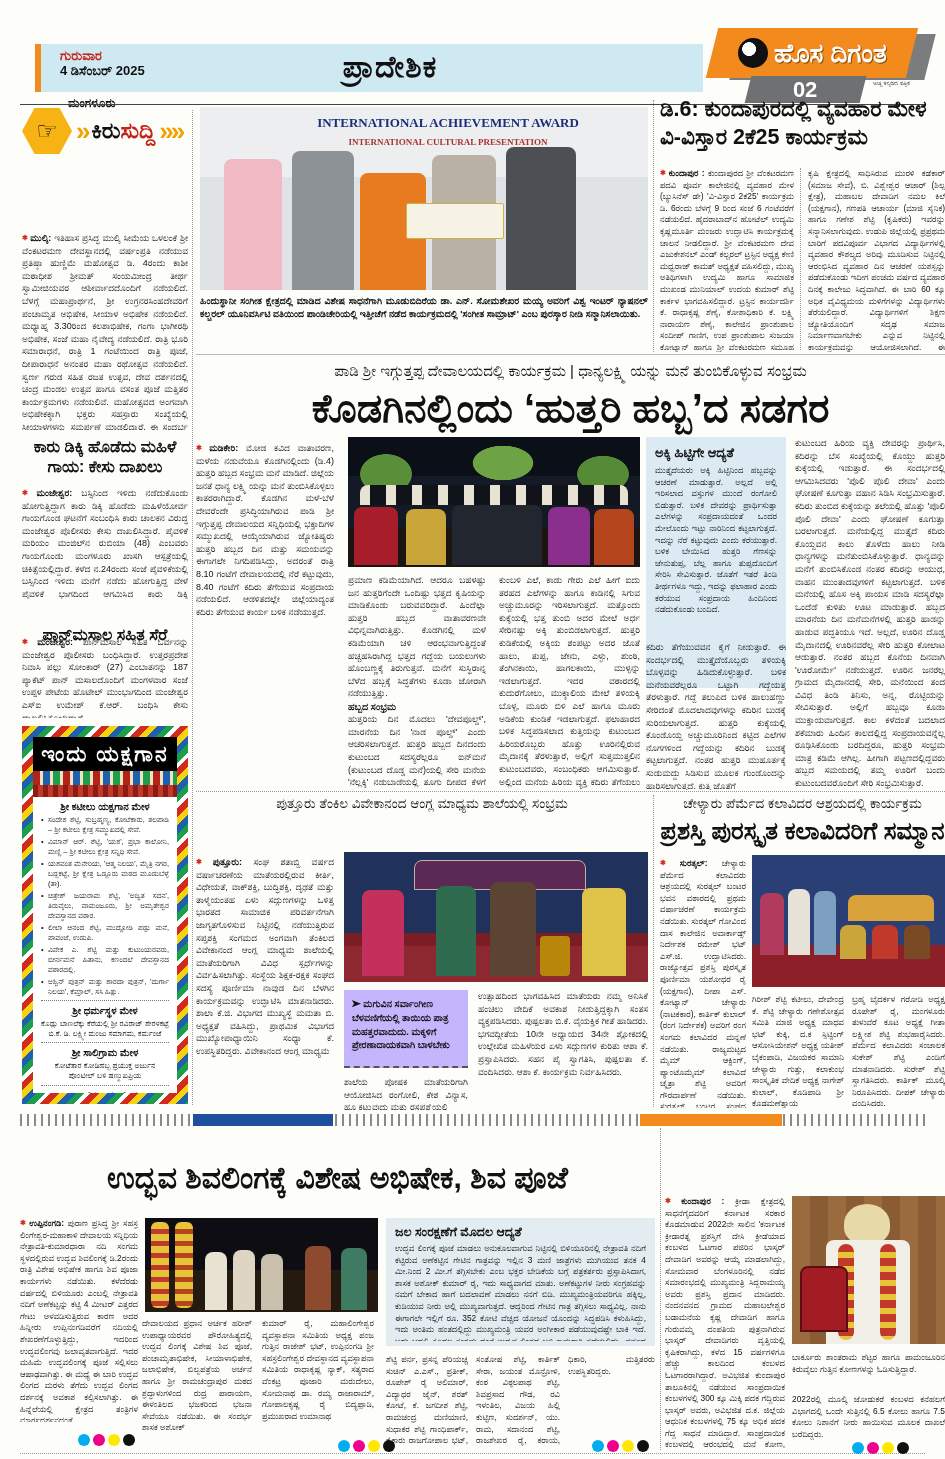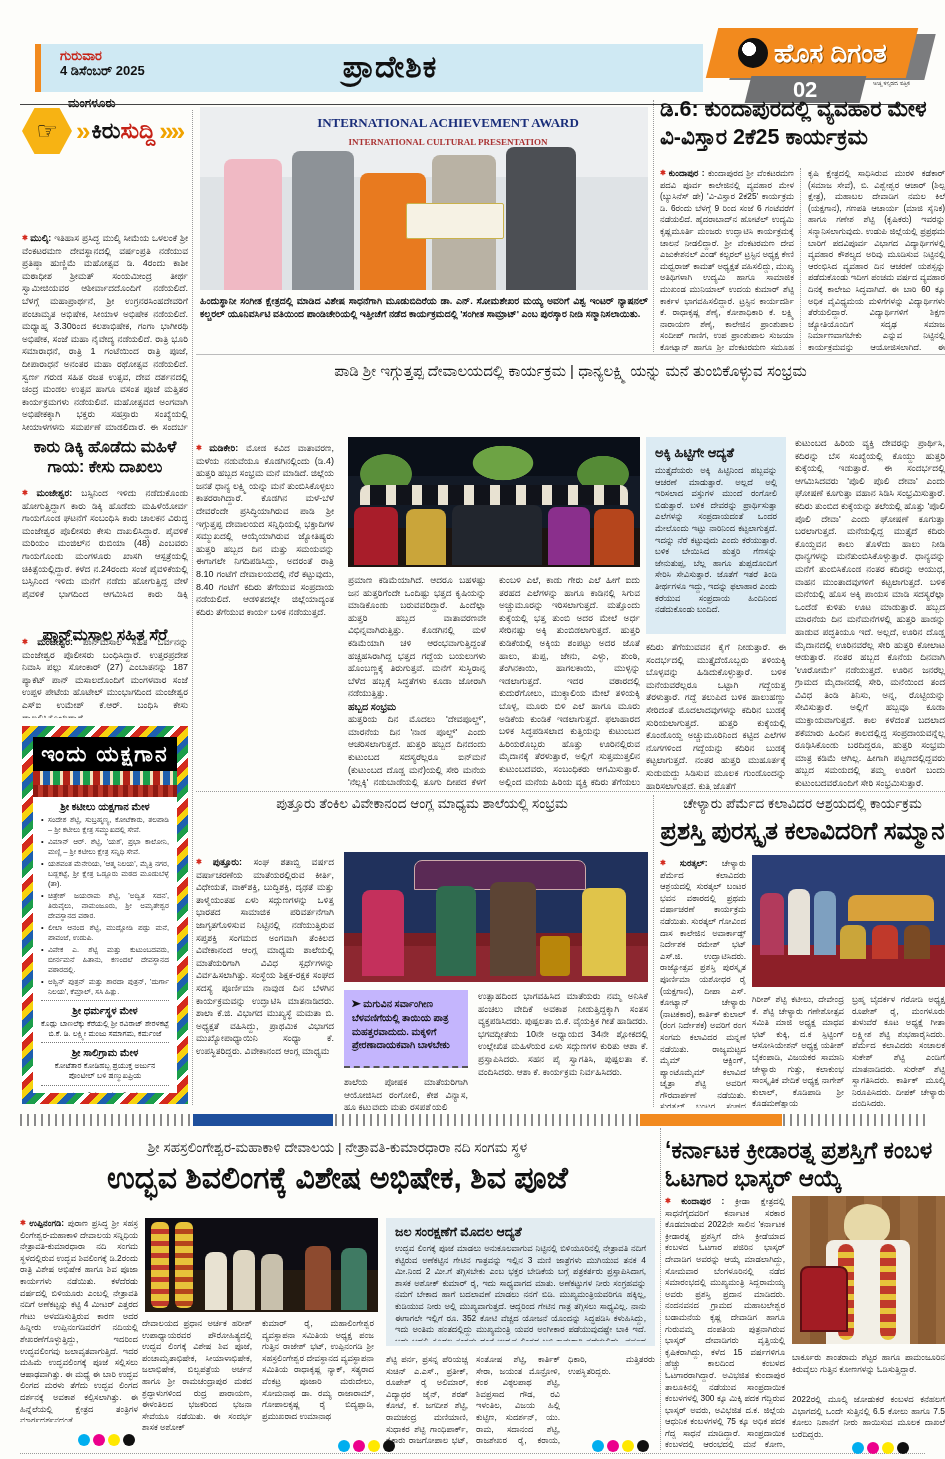--- a/index.html
+++ b/index.html
@@ -135,21 +135,21 @@
     <div class="yaksha-in">
       <div class="yaksha-head">ಇಂದು ಯಕ್ಷಗಾನ</div>
       <div class="curtain1"></div>
       <div class="curtain2"></div>
       <div class="mela-head">ಶ್ರೀ ಕಟೀಲು ಯಕ್ಷಗಾನ ಮೇಳ</div>
       <div class="ybul">ಸಂದೇಶ ಶೆಟ್ಟಿ, ಸುಬ್ರಹ್ಮಣ್ಯ, ಕೋಟೆಕಾರು, ತಲಪಾಡಿ – ಶ್ರೀ ಕಟೀಲು ಕ್ಷೇತ್ರ ಸಮ್ಮುಖದಲ್ಲಿ ಸೇವೆ.</div>
       <div class="ybul">ವಿಮಾನ್ ಆರ್. ಶೆಟ್ಟಿ, 'ಯಶ', ಪ್ರಭಾ ಕಾಲೋನಿ, ಮಣ್ಣಿ – ಶ್ರೀ ಕಟೀಲು ಕ್ಷೇತ್ರ ಸನ್ನಿಧಿ ಸೇವೆ.</div>
       <div class="ybul">ಯಶವಂತ ಮೆನೇರಿಯ, 'ಆತ್ಮ ನಿಲಯ', ಮೈತ್ರಿ ನಗರ, ಬಡ್ಡಕಟ್ಟೆ, ಶ್ರೀ ಕ್ಷೇತ್ರ ಒಡ್ಡೂರು ಮಠದ ಮೂಡುಬೆಳ್ಳೆ (ತಾ).</div>
       <div class="ybul">ಚಿತ್ರೇಶ್ ಜಯರಾಮ ಶೆಟ್ಟಿ, 'ಅದ್ವಿತ ಸದನ', ತಿರುವೈಲು, ವಾಮಂಜೂರು, ಶ್ರೀ ಅಮೃತೇಶ್ವರ ದೇವಸ್ಥಾನದ ವಠಾರ.</div>
       <div class="ybul">ಲೀಲಾ ಆನಂದ ಶೆಟ್ಟಿ, ಮುದ್ದೋಡಿ ಪಡ್ಪು ಮನೆ, ಪಾವಂಜೆ, ಉಡುಪಿ.</div>
-      <div class="ybul">ವಿವೇಕ ಎ. ಶೆಟ್ಟಿ ಮತ್ತು ಕುಟುಂಬದವರು, ಬೀರ್ನಮನೆ ಹಿತಾನು, ಕಣಂದಲೆ ದೇವಸ್ಥಾನದ ವಠಾರದಲ್ಲಿ.</div>
+      <div class="ybul">ವಿವೇಕ ಎ. ಶೆಟ್ಟಿ ಮತ್ತು ಕುಟುಂಯರವರು, ಬೀರ್ನಮನೆ ಹಿತಾನು, ಕಣಂದಲೆ ದೇವಸ್ಥಾನದ ವಠಾರದಲ್ಲಿ.</div>
       <div class="ybul">ಅಶ್ವಿನ್ ಪುತ್ರನ್ ಮತ್ತು ಶಾರದಾ ಪುತ್ರನ್, 'ದುರ್ಗಾ ನಿಲಯ', ಕೆಮ್ರಾಲ್, ಸಸಿ ಹಿತ್ಲು.</div>
       <div class="ydot"></div>
       <div class="mela-head">ಶ್ರೀ ಧರ್ಮಸ್ಥಳ ಮೇಳ</div>
       <div class="mela-detail">ಕೊಡ್ಲು ಬಾಣಲೆಕ್ಕು ಕೆರೆಯಲ್ಲಿ ಶ್ರೀ ರವಿರಾಜ್ ಶೇರಳಕಟ್ಟೆ ಬಿ.ಕೆ. ಡಿ. ಲಕ್ಷ್ಮೀ ಮಂಜು ಸಮಾಗಮ, ಕರ್ಮಂಜೆ</div>
       <div class="ydot"></div>
       <div class="mela-head">ಶ್ರೀ ಸಾಲಿಗ್ರಾಮ ಮೇಳ</div>
       <div class="mela-detail">ಕೋಟೆತಾರ ಕೋಡಿಹಬ್ಬ ಪ್ರಯುಕ್ತ ಅರ್ಜುನ ಪೊಂಟೀಲ್ ಬಳಿ ಷಣ್ಮುಖಪ್ರಿಯ</div>
       <div class="ydot"></div>
       <div class="mela-head">ಶ್ರೀ ಪೆರ್ಡೂರು ಮೇಳ</div>
 
@@ -169,20 +169,21 @@
   <div class="abs pcaption" style="left:200px;top:295px;width:448px;height:56px;">ಹಿಂದುಸ್ಥಾನೀ ಸಂಗೀತ ಕ್ಷೇತ್ರದಲ್ಲಿ ಮಾಡಿದ ವಿಶೇಷ ಸಾಧನೆಗಾಗಿ ಮೂಡುಬಿದಿರೆಯ ಡಾ. ಎನ್. ಸೋಮಶೇಖರ ಮಯ್ಯ ಅವರಿಗೆ ವಿಶ್ವ ಇಂಟರ್ ನ್ಯಾಷನಲ್ ಕಲ್ಚರಲ್ ಯೂನಿವರ್ಸಿಟಿ ವತಿಯಿಂದ ಪಾಂಡಿಚೇರಿಯಲ್ಲಿ ಇತ್ತೀಚೆಗೆ ನಡೆದ ಕಾರ್ಯಕ್ರಮದಲ್ಲಿ 'ಸಂಗೀತ ಸಾಮ್ರಾಟ್' ಎಂಬ ಪುರಸ್ಕಾರ ನೀಡಿ ಸನ್ಮಾನಿಸಲಾಯಿತು.</div>
 
   <div class="abs" style="left:660px;top:96px;width:285px;font-weight:bold;font-size:21.5px;line-height:1.3;">ಡಿ.6: ಕುಂದಾಪುರದಲ್ಲಿ ವ್ಯವಹಾರ ಮೇಳ ವಿ-ವಿಸ್ತಾರ 2ಕೆ25 ಕಾರ್ಯಕ್ರಮ</div>
   <div class="abs body-sm" style="left:660px;top:168px;width:134px;height:184px;">
     <span class="dateline">ಕುಂದಾಪುರ :</span>
     <span>ಕುಂದಾಪುರದ ಶ್ರೀ ವೆಂಕಟರಮಣ ಪದವಿ ಪೂರ್ವ ಕಾಲೇಜಿನಲ್ಲಿ ವ್ಯವಹಾರ ಮೇಳ (ಬ್ಯುಸಿನೆಸ್ ಡೇ) 'ವಿ-ವಿಸ್ತಾರ 2ಕೆ25' ಕಾರ್ಯಕ್ರಮ ಡಿ. 6ರಂದು ಬೆಳಗ್ಗೆ 9 ರಿಂದ ಸಂಜೆ 6 ಗಂಟೆವರೆಗೆ ನಡೆಯಲಿದೆ. ಹೈದರಾಬಾದ್‌ನ ಹೋಟೆಲ್ ಉದ್ಯಮಿ ಕೃಷ್ಣಮೂರ್ತಿ ಮಂಜರು ಉದ್ಘಾಟಿಸಿ ಕಾರ್ಯಕ್ರಮಕ್ಕೆ ಚಾಲನೆ ನೀಡಲಿದ್ದಾರೆ. ಶ್ರೀ ವೆಂಕಟರಮಣ ದೇವ ಎಜುಕೇಶನಲ್ ಎಂಡ್ ಕಲ್ಚರಲ್ ಟ್ರಸ್ಟಿನ ಅಧ್ಯಕ್ಷ ಕೇಣಿ ಮಧ್ವರಾಜ್ ಕಾಮತ್ ಅಧ್ಯಕ್ಷತೆ ವಹಿಸಲಿದ್ದು, ಮುಖ್ಯ ಅತಿಥಿಗಳಾಗಿ ಉದ್ಯಮಿ ಹಾಗೂ ಸಾಮಾಜಿಕ ಮುಖಂಡ ಮುನಿಯಾಲ್ ಉದಯ ಕುಮಾರ್ ಶೆಟ್ಟಿ ಕಾರ್ಕಳ ಭಾಗವಹಿಸಲಿದ್ದಾರೆ. ಟ್ರಸ್ಟಿನ ಕಾರ್ಯದರ್ಶಿ ಕೆ. ರಾಧಾಕೃಷ್ಣ ಶೆಣೈ, ಕೋಶಾಧಿಕಾರಿ ಕೆ. ಲಕ್ಷ್ಮಿ ನಾರಾಯಣ ಶೆಣೈ, ಕಾಲೇಜಿನ ಪ್ರಾಂಶುಪಾಲ ಸಂದೀಪ್ ಗಾಣಿಗ, ಉಪ ಪ್ರಾಂಶುಪಾಲ ಸುಜಯಾ ಕೋಟ್ಯಾನ್ ಹಾಗೂ ಶ್ರೀ ವೆಂಕಟರಮಣ ಸಮೂಹ ಶಿಕ್ಷಣ ಸಂಸ್ಥೆಗಳ ಮುಖ್ಯ ಶಿಕ್ಷಕರು ಉಪಸ್ಥಿತರಿರುವರು. ಈ ಸಂದರ್ಭದಲ್ಲಿ ಕ್ಷೇತ್ರಗಳ, ಸಾಹಿತ್ಯ ಶಿಲ್ಪ, ಸಾಮಾಜಿಕ ಹಾಗೂ</span>
   </div>
   <div class="abs body-sm" style="left:808px;top:168px;width:137px;height:184px;">ಕೃಷಿ ಕ್ಷೇತ್ರದಲ್ಲಿ ಸಾಧಿಸಿರುವ ಮುರಳಿ ಕಡೆಕಾರ್ (ಸಮಾಜ ಸೇವೆ), ಬಿ. ವಿಶ್ವೇಶ್ವರ ಆಚಾರ್ (ಶಿಲ್ಪ ಕ್ಷೇತ್ರ), ಮಹಾಬಲ ದೇವಾಡಿಗ ನಮಲ ಕಿಲೆ (ಯಕ್ಷಗಾನ), ಗಣಪತಿ ಆಚಾರ್ಯ (ಮಾಜಿ ಸೈನಿಕ) ಹಾಗೂ ಗಣೇಶ ಶೆಟ್ಟಿ (ಕೃಷಿಕರು) ಇವರನ್ನು ಸನ್ಮಾನಿಸಲಾಗುವುದು. ಉಡುಪಿ ಜಿಲ್ಲೆಯಲ್ಲಿ ಪ್ರಪ್ರಥಮ ಬಾರಿಗೆ ಪದವಿಪೂರ್ವ ವಿಭಾಗದ ವಿದ್ಯಾರ್ಥಿಗಳಲ್ಲಿ ವ್ಯವಹಾರ ಕೌಶಲ್ಯದ ಅರಿವು ಮೂಡಿಸುವ ನಿಟ್ಟಿನಲ್ಲಿ ಆರಂಭಿಸಿದ ವ್ಯವಹಾರ ದಿನ ಆಚರಣೆ ಯಶಸ್ಸನ್ನು ಪಡೆದುಕೊಂಡು ಇದೀಗ ಪಂಚಮ ವರ್ಷದ ವ್ಯವಹಾರ ದಿನಕ್ಕೆ ಕಾಲೇಜು ಸಿದ್ಧವಾಗಿದೆ. ಈ ಬಾರಿ 60 ಕ್ಕೂ ಅಧಿಕ ವೈವಿಧ್ಯಮಯ ಮಳಿಗೆಗಳನ್ನು ವಿದ್ಯಾರ್ಥಿಗಳು ತೆರೆಯಲಿದ್ದಾರೆ. ವಿದ್ಯಾರ್ಥಿಗಳಿಗೆ ಶಿಕ್ಷಣ ಜ್ಯೋತಿಯೊಂದಿಗೆ ಸದೃಢ ಸಮಾಜ ನಿರ್ಮಾಣವಾಗಬೇಕು ಎನ್ನುವ ನಿಟ್ಟಿನಲ್ಲಿ ಕಾರ್ಯಕ್ರಮವನ್ನು ಆಯೋಜಿಸಲಾಗಿದೆ. ಈ ಕಾರ್ಯಕ್ರಮಕ್ಕೆ ವಿವಿಧ ಪ್ರೌಢಶಾಲೆ, ಕಾಲೇಜು ವಿದ್ಯಾರ್ಥಿಗಳು ಸೇರಿದಂತೆ ಸುಮಾರು 10 ಸಾವಿರಕ್ಕೂ ಅಧಿಕ ಜನರು ಆಗಮಿಸುವ ನಿರೀಕ್ಷೆ ಇದೆ ಎಂದು ಕಾಲೇಜಿನ ಪ್ರಕಟಣೆಯಲ್ಲಿ ತಿಳಿಸಿದೆ.</div>
 
   <div class="abs strap" style="left:196px;top:362px;width:749px;font-size:15px;">ಪಾಡಿ ಶ್ರೀ ಇಗ್ಗುತ್ತಪ್ಪ ದೇವಾಲಯದಲ್ಲಿ ಕಾರ್ಯಕ್ರಮ | ಧಾನ್ಯಲಕ್ಷ್ಮಿ ಯನ್ನು ಮನೆ ತುಂಬಿಕೊಳ್ಳುವ ಸಂಭ್ರಮ</div>
+  <div class="abs art-head" style="left:196px;top:384px;width:749px;font-size:40px;">ಕೊಡಗಿನಲ್ಲಿಂದು ‘ಹುತ್ತರಿ ಹಬ್ಬ’ದ ಸಡಗರ</div>
 
   <div class="abs body-txt" style="left:196px;top:442px;width:138px;height:348px;">
     <span class="dateline">ಮಡಿಕೇರಿ:</span>
     <span>ಮೋಡ ಕವಿದ ವಾತಾವರಣ, ಮಳೆಯ ನಡುವೆಯೂ ಕೊಡಗಿನಲ್ಲಿಂದು (ಡಿ.4) ಹುತ್ತರಿ ಹಬ್ಬದ ಸಂಭ್ರಮ ಮನೆ ಮಾಡಿದೆ. ಜಿಲ್ಲೆಯ ಜನತೆ ಧಾನ್ಯ ಲಕ್ಷ್ಮಿ ಯನ್ನು ಮನೆ ತುಂಬಿಸಿಕೊಳ್ಳಲು ಕಾತರರಾಗಿದ್ದಾರೆ. ಕೊಡಗಿನ ಮಳೆ-ಬೆಳೆ ದೇವರೆಂದೇ ಪ್ರಸಿದ್ಧಿಯಾಗಿರುವ ಪಾಡಿ ಶ್ರೀ ಇಗ್ಗುತ್ತಪ್ಪ ದೇವಾಲಯದ ಸನ್ನಿಧಿಯಲ್ಲಿ ಭಕ್ತಾದಿಗಳ ಸಮ್ಮುಖದಲ್ಲಿ ಆಯ್ಕೆಯಾಗಿರುವ ಜ್ಯೋತಿಷ್ಯರು ಹುತ್ತರಿ ಹಬ್ಬದ ದಿನ ಮತ್ತು ಸಮಯವನ್ನು ಈಗಾಗಲೇ ನಿಗದಿಪಡಿಸಿದ್ದು, ಅದರಂತೆ ರಾತ್ರಿ 8.10 ಗಂಟೆಗೆ ದೇವಾಲಯದಲ್ಲಿ ನೆರೆ ಕಟ್ಟುವುದು, 8.40 ಗಂಟೆಗೆ ಕದಿರು ತೆಗೆಯುವ ಸಂಪ್ರದಾಯ ನಡೆಯಲಿದೆ. ಆಡಳಿತದಲ್ಲೇ ಜಿಲ್ಲೆಯಾದ್ಯಂತ ಕದಿರು ತೆಗೆಯುವ ಕಾರ್ಯ ಬಳಿಕ ನಡೆಯುತ್ತದೆ.</span>
   </div>
 
   <div class="photo" style="left:348px;top:437px;width:292px;height:130px;background:linear-gradient(#0a0f18 0 30%, #131a26 30% 70%, #1c1410 70% 100%);">
     <div class="pshape" style="left:8px;top:14px;width:60px;height:46px;background:radial-gradient(ellipse,#5a8f3a 0 60%,transparent 62%);border-radius:50%;"></div>
     <div class="pshape" style="left:120px;top:6px;width:70px;height:40px;background:radial-gradient(ellipse,#6da344 0 60%,transparent 62%);border-radius:50%;"></div>
     <div class="pshape" style="left:225px;top:16px;width:60px;height:42px;background:radial-gradient(ellipse,#558b36 0 60%,transparent 62%);border-radius:50%;"></div>
@@ -194,21 +195,21 @@
     <div class="pshape" style="left:246px;top:72px;width:40px;height:56px;background:#b5451c;"></div>
   </div>
 
   <div class="abs body-txt" style="left:348px;top:574px;width:138px;height:216px;">
     <span>ಪ್ರಮಾಣ ಕಡಿಮೆಯಾಗಿದೆ. ಆದರೂ ಬಹಳಷ್ಟು ಜನ ಹುತ್ತರಿಗೆಂದೇ ಒಂದಿಷ್ಟು ಭತ್ತದ ಕೃಷಿಯನ್ನು ಮಾಡಿಕೊಂಡು ಬರುವವರಿದ್ದಾರೆ. ಹಿಂದೆಲ್ಲಾ ಹುತ್ತರಿ ಹಬ್ಬದ ವಾತಾವರಣವೇ ವಿಭಿನ್ನವಾಗಿರುತ್ತಿತ್ತು. ಕೊಡಗಿನಲ್ಲಿ ಮಳೆ ಕಡಿಮೆಯಾಗಿ ಚಳಿ ಆರಂಭವಾಗುತ್ತಿದ್ದಂತೆ ಹಚ್ಚಹಸಿರಾಗಿದ್ದ ಭತ್ತದ ಗದ್ದೆಯ ಬಯಲುಗಳು ಹೊಂಬಣ್ಣಕ್ಕೆ ತಿರುಗುತ್ತವೆ. ಮನೆಗೆ ಸುಸ್ಥಿರಾನ್ನ ಬೆಳೆದ ಹಬ್ಬಕ್ಕೆ ಸಿದ್ಧತೆಗಳು ಕೂಡಾ ಜೋರಾಗಿ ನಡೆಯುತ್ತಿತ್ತು.</span>
     <div class="subhead">ಹಬ್ಬದ ಸಂಭ್ರಮ</div>
     <span>ಹುತ್ತರಿಯ ದಿನ ಮೊದಲು 'ದೇವಪೂಲ್ಡ್', ಮಾರನೆಯ ದಿನ 'ನಾಡ ಪೂಲ್ಡ್' ಎಂದು ಆಚರಿಸಲಾಗುತ್ತದೆ. ಹುತ್ತರಿ ಹಬ್ಬದ ದಿನದಂದು ಕುಟುಂಬದ ಸದಸ್ಯರೆಲ್ಲರೂ ಐನ್‌ಮನೆ (ಕುಟುಂಬದ ದೊಡ್ಡ ಮನೆ)ಯಲ್ಲಿ ಸೇರಿ ಮನೆಯ 'ನೆಲ್ಲಕ್ಕಿ' ನಡುಬಾಡೆಯಲ್ಲಿ ತೂಗು ದೀಪದ ಕೆಳಗೆ ಜಾವೆ ಹಾಸಲಾಗುತ್ತದೆ. ಹುತ್ತರಿ ಕುಕ್ಕೆಯಲ್ಲಿ ಮಾವಿನ ಎಲೆ, ಅರಳಿ ಎಲೆ, ಪಚ್ಚೆತೆನೆ ಎಲೆ,</span>
   </div>
   <div class="abs body-txt" style="left:499px;top:574px;width:141px;height:216px;">ಕುಂಬಳಿ ಎಲೆ, ಕಾಡು ಗೇರು ಎಲೆ ಹೀಗೆ ಐದು ತರಹದ ಎಲೆಗಳನ್ನು ಹಾಗೂ ಕಾಡಿನಲ್ಲಿ ಸಿಗುವ ಅಚ್ಚುಮೂರನ್ನು ಇರಿಸಲಾಗುತ್ತದೆ. ಮತ್ತೊಂದು ಕುಕ್ಕೆಯಲ್ಲಿ ಭತ್ತ ತುಂಬಿ ಅದರ ಮೇಲೆ ಅರ್ಧ ಸೇರಿನಷ್ಟು ಅಕ್ಕಿ ತುಂಬಿಡಲಾಗುತ್ತದೆ. ಹುತ್ತರಿ ಕುಡಿಕೆಯಲ್ಲಿ ಅಕ್ಕಿಯ ಶಂಪಟ್ಟು ಅದರ ಜೊತೆ ಹಾಲು, ತುಪ್ಪ, ಜೇನು, ಎಳ್ಳು, ಶುಂಠಿ, ತೆಂಗಿನಕಾಯಿ, ಹಾಗಲಕಾಯಿ, ಮುಳ್ಳನ್ನು ಇಡಲಾಗುತ್ತದೆ. ಇದರ ವಠಾರದಲ್ಲಿ ಕುದುರೆಗೋಲು, ಮುಕ್ಕಾಲಿಯ ಮೇಲೆ ತಳಿಯಕ್ಕಿ ಬೊಳ್ಳ, ಮೂರು ಬಿಳಿ ಎಲೆ ಹಾಗೂ ಮೂರು ಅಡಿಕೆಯ ಕುಂಡಿಕೆ ಇಡಲಾಗುತ್ತದೆ. ಫಲಾಹಾರದ ಬಳಿಕ ಸಿದ್ಧಪಡಿಸಲಾದ ಕುತ್ತಿಯನ್ನು ಕುಟುಂಬದ ಹಿರಿಯರೊಬ್ಬರು ಹೊತ್ತು ಊರಿನಲ್ಲಿರುವ ಮೈದಾನಕ್ಕೆ ತೆರಳುತ್ತಾರೆ, ಅಲ್ಲಿಗೆ ಸುತ್ತಮುತ್ತಲಿನ ಕುಟುಂಬದವರು, ಸಂಬಂಧಿಕರು ಆಗಮಿಸುತ್ತಾರೆ. ಅಲ್ಲಿಂದ ಮನೆಯ ಹಿರಿಯ ವ್ಯಕ್ತಿ ಕದಿರು ತೆಗೆಯಲು ಕುಡುಗೋಲನ್ನು</div>
 
-  <div class="abs blue-box" style="left:646px;top:437px;width:140px;height:197px;">
+  <div class="abs blue-box" style="left:646px;top:437px;width:140px;height:251px;">
     <div class="bt">ಅಕ್ಕಿ ಹಿಟ್ಟಿಗೇ ಆದ್ಯತೆ</div>
     <div class="body-sm" style="height:158px;">ಮುತ್ತೈದೆಯರು ಅಕ್ಕಿ ಹಿಟ್ಟಿನಿಂದ ಹಬ್ಬವನ್ನು ಆಚರಣೆ ಮಾಡುತ್ತಾರೆ. ಅಲ್ಲದೆ ಅಲ್ಲಿ ಇರಿಸಲಾದ ವಸ್ತುಗಳ ಮುಂದೆ ರಂಗೋಲಿ ಬಿಡುತ್ತಾರೆ. ಬಳಿಕ ದೇವರನ್ನು ಪ್ರಾರ್ಥಿಸುತ್ತಾ ಎಲೆಗಳನ್ನು ಸಂಪ್ರದಾಯದಂತೆ ಒಂದರ ಮೇಲೊಂದು ಇಟ್ಟು ನಾರಿನಿಂದ ಕಟ್ಟಲಾಗುತ್ತದೆ. ಇದನ್ನು ನೆರೆ ಕಟ್ಟುವುದು ಎಂದು ಕರೆಯುತ್ತಾರೆ. ಬಳಿಕ ಬೇಯಿಸಿದ ಹುತ್ತರಿ ಗೆಣಸನ್ನು ಜೇನುತುಪ್ಪ, ಬೆಲ್ಲ ಹಾಗೂ ತುಪ್ಪದೊಂದಿಗೆ ಸೇರಿಸಿ ಸೇವಿಸುತ್ತಾರೆ. ಜೊತೆಗೆ ಇತರೆ ತಿಂಡಿ ತೀರ್ಥಗಳೂ ಇದ್ದು, ಇದನ್ನು ಫಲಾಹಾರ ಎಂದು ಕರೆಯುವ ಸಂಪ್ರದಾಯ ಹಿಂದಿನಿಂದ ನಡೆದುಕೊಂಡು ಬಂದಿದೆ.</div>
   </div>
   <div class="abs body-txt" style="left:646px;top:641px;width:140px;height:149px;">ಕದಿರು ತೆಗೆಯುವವನ ಕೈಗೆ ನೀಡುತ್ತಾರೆ. ಈ ಸಂದರ್ಭದಲ್ಲಿ ಮುತ್ತೈದೆಯೊಬ್ಬರು ತಳಿಯಕ್ಕಿ ಬೊಳ್ಳವನ್ನು ಹಿಡಿದುಕೊಳ್ಳುತ್ತಾರೆ. ಬಳಿಕ ಮನೆಯವರೆಲ್ಲರೂ ಒಟ್ಟಾಗಿ ಗದ್ದೆಯತ್ತ ತೆರಳುತ್ತಾರೆ. ಗದ್ದೆ ತಲುಪಿದ ಬಳಿಕ ಹಾಲುಹಣ್ಣು ಸೇರಿದಂತೆ ಮೊದಲಾದವುಗಳನ್ನು ಕದಿರಿನ ಬುಡಕ್ಕೆ ಸುರಿಯಲಾಗುತ್ತದೆ. ಹುತ್ತರಿ ಕುಕ್ಕೆಯಲ್ಲಿ ಕೊಂಡೊಯ್ದ ಅಚ್ಚುಮೂರಿನಿಂದ ಕಟ್ಟಿದ ಎಲೆಗಳ ನೊಗಗಳಿಂದ ಗದ್ದೆಯನ್ನು ಕದಿರಿನ ಬುಡಕ್ಕೆ ಕಟ್ಟಲಾಗುತ್ತದೆ. ನಂತರ ಹುತ್ತರಿ ಮುಹೂರ್ತಕ್ಕೆ ಸುಡುಮದ್ದು ಸಿಡಿಸುವ ಮೂಲಕ ಗುಂಡೊಂದನ್ನು ಹಾರಿಸಲಾಗುತ್ತದೆ. ಕುತ್ತಿ ಜೊತೆಗೆ</div>
   <div class="abs body-txt" style="left:795px;top:437px;width:150px;height:353px;">ಕುಟುಂಬದ ಹಿರಿಯ ವ್ಯಕ್ತಿ ದೇವರನ್ನು ಪ್ರಾರ್ಥಿಸಿ, ಕದಿರನ್ನು ಬೆಸ ಸಂಖ್ಯೆಯಲ್ಲಿ ಕೊಯ್ದು ಹುತ್ತರಿ ಕುಕ್ಕೆಯಲ್ಲಿ ಇಡುತ್ತಾರೆ. ಈ ಸಂದರ್ಭದಲ್ಲಿ ಆಗಮಿಸಿದವರು 'ಪೊಲಿ ಪೊಲಿ ದೇವಾ' ಎಂದು ಘೋಷಣೆ ಕೂಗುತ್ತಾ ವಹಾನ ಸಿಡಿಸಿ ಸಂಭ್ರಮಿಸುತ್ತಾರೆ. ಕದಿರು ತುಂಬಿದ ಕುಕ್ಕೆಯನ್ನು ತಲೆಯಲ್ಲಿ ಹೊತ್ತು 'ಪೊಲಿ ಪೊಲಿ ದೇವಾ' ಎಂದು ಘೋಷಣೆ ಕೂಗುತ್ತಾ ಬರಲಾಗುತ್ತದೆ. ಮನೆಯಲ್ಲಿದ್ದ ಮುತ್ತೈದೆ ಕದಿರು ಕೊಯ್ದವನ ಕಾಲು ತೊಳೆದು ಹಾಲು ನೀಡಿ ಧಾನ್ಯಗಳನ್ನು ಮನೆತುಂಬಿಸಿಕೊಳ್ಳುತ್ತಾರೆ. ಧಾನ್ಯವನ್ನು ಮನೆಗೆ ತುಂಬಿಸಿಕೊಂಡ ನಂತರ ಕದಿರನ್ನು ಆಯುಧ, ವಾಹನ ಮುಂತಾದವುಗಳಿಗೆ ಕಟ್ಟಲಾಗುತ್ತದೆ. ಬಳಿಕ ಮನೆಯಲ್ಲಿ ಹೊಸ ಅಕ್ಕಿ ಪಾಯಸ ಮಾಡಿ ಸದಸ್ಯರೆಲ್ಲಾ ಒಂದೆಡೆ ಕುಳಿತು ಊಟ ಮಾಡುತ್ತಾರೆ. ಹಬ್ಬದ ಮಾರನೆಯ ದಿನ ಮನೆಮನೆಗಳಲ್ಲಿ ಹುತ್ತರಿ ಹಾಡನ್ನು ಹಾಡುವ ಪದ್ಧತಿಯೂ ಇದೆ. ಅಲ್ಲದೆ, ಊರಿನ ದೊಡ್ಡ ಮೈದಾನದಲ್ಲಿ ಊರಿನವರೆಲ್ಲ ಸೇರಿ ಹುತ್ತರಿ ಕೋಲಾಟ ಆಡುತ್ತಾರೆ. ನಂತರ ಹಬ್ಬದ ಕೊನೆಯ ದಿನವಾಗಿ 'ಊರೋರ್ಮೆ' ನಡೆಯುತ್ತದೆ. ಊರಿನ ಜನರೆಲ್ಲ ಗ್ರಾಮದ ಮೈದಾನದಲ್ಲಿ ಸೇರಿ, ಮನೆಯಿಂದ ತಂದ ವಿವಿಧ ತಿಂಡಿ ತಿನಿಸು, ಅನ್ನ, ರೊಟ್ಟಿಯನ್ನು ಸೇವಿಸುತ್ತಾರೆ. ಅಲ್ಲಿಗೆ ಹಬ್ಬವೂ ಕೂಡಾ ಮುಕ್ತಾಯವಾಗುತ್ತದೆ. ಕಾಲ ಕಳೆದಂತೆ ಬದಲಾದ ಶಕೆಮಾರು ಹಿಂದಿನ ಕಾಲದಲ್ಲಿದ್ದ ಸಂಪ್ರದಾಯವನ್ನೆಲ್ಲ ರೂಢಿಸಿಕೊಂಡು ಬರದಿದ್ದರೂ, ಹುತ್ತರಿ ಸಂಭ್ರಮ ಮಾತ್ರ ಕಡಿಮೆ ಆಗಿಲ್ಲ. ಹೀಗಾಗಿ ಪಟ್ಟಣದಲ್ಲಿದ್ದವರು ಹಬ್ಬದ ಸಮಯದಲ್ಲಿ ತಮ್ಮ ಊರಿಗೆ ಬಂದು ಕುಟುಂಬದವರೊಂದಿಗೆ ಸೇರಿ ಸಂಭ್ರಮಿಸುತ್ತಾರೆ.</div>
 
   <div class="abs strap" style="left:196px;top:796px;width:452px;font-size:13.5px;">ಪುತ್ತೂರು ತೆಂಕಿಲ ವಿವೇಕಾನಂದ ಆಂಗ್ಲ ಮಾಧ್ಯಮ ಶಾಲೆಯಲ್ಲಿ ಸಂಭ್ರಮ</div>
 
   <div class="abs body-txt" style="left:196px;top:856px;width:138px;height:252px;">
     <span class="dateline">ಪುತ್ತೂರು:</span>
@@ -248,21 +249,20 @@
     <div class="pshape" style="left:152px;top:70px;width:26px;height:34px;background:#7a4a24;"></div>
   </div>
   <div class="abs body-sm" style="left:752px;top:994px;width:92px;height:114px;">ಗಿರೀಶ್ ಶೆಟ್ಟಿ ಕಟೀಲು, ದೇವೇಂದ್ರ ಕೆ. ಶೆಟ್ಟಿ ಚೇಳ್ಯಾರು ಗಣೇಶೋತ್ಸವ ಸಮಿತಿ ಮಾಜಿ ಅಧ್ಯಕ್ಷ ಮಾಧವ ಭಟ್ ಕುಕ್ಕಿ, ದ.ಕ ಸ್ಪಿಟ್ಟಿಂಗ್ ಆಸೋಸಿಯೇಶನ್ ಅಧ್ಯಕ್ಷ ಯತೀಶ್ ಬೈಕಂಪಾಡಿ, ವಿಜಯಕರ ಸಾಮಾನಿ ಚೇಳ್ಯಾರು ಗುತ್ತು, ಕಲಾಕುಂಭ ಸಾಂಸ್ಕೃತಿಕ ವೇದಿಕೆ ಅಧ್ಯಕ್ಷ ನಾಗೇಶ್ ಕುಲಾಲ್, ಕೊಡಿಪಾಡಿ ಶ್ರೀ ಕೊಡಮಣೆತ್ತಾಯ</div>
   <div class="abs body-sm" style="left:852px;top:994px;width:93px;height:114px;">ಬ್ರಹ್ಮ ಬೈದರ್ಕಳ ಗರೋಡಿ ಅಧ್ಯಕ್ಷ ರೂಪೇಶ್ ರೈ, ಮಂಗಳೂರು ತುಳುವೆರೆ ಕೂಟ ಅಧ್ಯಕ್ಷೆ ಗೀತಾ ಲಕ್ಷ್ಮೀಶ ಶೆಟ್ಟಿ ಶುಭಹಾರೈಸಿದರು. ಪೆರ್ಮೆದ ಕಲಾವಿದರು ಸಂಚಾಲಕ ಸುಕೇಶ್ ಶೆಟ್ಟಿ ಎಂಡಿಗೆ ಮಾತನಾಡಿದರು. ಸುರೇಶ್ ಶೆಟ್ಟಿ ಸ್ವಾಗತಿಸಿದರು. ಕಾರ್ತಿಕ್ ಮೂಲ್ಕಿ ನಿರೂಪಿಸಿದರು. ದೀಪಕ್ ಚೇಳ್ಯಾರು ವಂದಿಸಿದರು.</div>
 
   <div class="abs hatch" style="left:20px;top:1114px;width:905px;height:12px;">
     <div class="seg" style="left:173px;width:140px;background:#1e4f9c;"></div>
     <div class="seg" style="left:620px;width:142px;background:#f28a1e;"></div>
   </div>
 
-  <div class="abs strap" style="left:20px;top:1140px;width:635px;font-size:13.5px;">ಶ್ರೀ ಸಹಸ್ರಲಿಂಗೇಶ್ವರ-ಮಹಾಕಾಳಿ ದೇವಾಲಯ | ನೇತ್ರಾವತಿ-ಕುಮಾರಧಾರಾ ನದಿ ಸಂಗಮ ಸ್ಥಳ</div>
   <div class="abs art-head" style="left:20px;top:1160px;width:635px;font-size:30px;">ಉದ್ಭವ ಶಿವಲಿಂಗಕ್ಕೆ ವಿಶೇಷ ಅಭಿಷೇಕ, ಶಿವ ಪೂಜೆ</div>
 
   <div class="abs body-sm" style="left:20px;top:1218px;width:118px;height:204px;">
     <span class="dateline">ಉಪ್ಪಿನಂಗಡಿ:</span>
     <span>ಪುರಾಣ ಪ್ರಸಿದ್ಧ ಶ್ರೀ ಸಹಸ್ರ ಲಿಂಗೇಶ್ವರ-ಮಹಾಕಾಳಿ ದೇವಾಲಯ ಸನ್ನಿಧಿಯ ನೇತ್ರಾವತಿ-ಕುಮಾರಧಾರಾ ನದಿ ಸಂಗಮ ಸ್ಥಳದಲ್ಲಿರುವ ಉದ್ಭವ ಶಿವಲಿಂಗಕ್ಕೆ ಡಿ.2ರಂದು ರಾತ್ರಿ ವಿಶೇಷ ಅಭಿಷೇಕ ಹಾಗೂ ಶಿವ ಪೂಜಾ ಕಾರ್ಯಗಳು ನಡೆಯಿತು. ಕಳೆದೆರಡು ವರ್ಷದಲ್ಲಿ ಬಿಳಿಯೂರು ಎಂಬಲ್ಲಿ ನೇತ್ರಾವತಿ ನದಿಗೆ ಅಣೆಕಟ್ಟನ್ನು ಕಟ್ಟಿ 4 ಮೀಟರ್ ಎತ್ತರದ ಗೇಟು ಅಳವಡಿಸುತ್ತಿರುವ ಕಾರಣ ಅದರ ಹಿನ್ನೀರು ಉಪ್ಪಿನಂಗಡಿವರೆಗೆ ನದಿಯಲ್ಲಿ ಶೇಖರಣೆಗೊಳ್ಳುತ್ತಿದ್ದು, ಇದರಿಂದ ಉದ್ಭವಲಿಂಗವು ಜಲಾವೃತವಾಗುತ್ತಿದೆ. ಇದರ ಮಹಿಮೆ ಉದ್ಭವಲಿಂಗಕ್ಕೆ ಪೂಜೆ ಸಲ್ಲಿಸಲು ಆಷಾಢವಾಗಿತ್ತು. ಈ ಮಧ್ಯೆ ಈ ಬಾರಿ ಉದ್ಭವ ಲಿಂಗದ ಮರಳು ತೆಗೆದು ಉದ್ಭವ ಲಿಂಗದ ದರ್ಶನಕ್ಕೆ ಅವಕಾಶ ಕಲ್ಪಿಸಲಾಗಿತ್ತು. ಈ ಹಿನ್ನೆಲೆಯಲ್ಲಿ ಕ್ಷೇತ್ರದ ತಂತ್ರಿಗಳ ಮಾರ್ಗದರ್ಶನದಂತೆ</span>
   </div>
 
   <div class="photo" style="left:145px;top:1218px;width:233px;height:94px;background:linear-gradient(#0e0d14 0 55%, #241a10 55% 100%);">
     <div class="pshape" style="left:6px;top:4px;width:18px;height:86px;background:repeating-linear-gradient(#e7c33a 0 7px,#c0392b 7px 12px);border-radius:6px;"></div>
     <div class="pshape" style="left:30px;top:4px;width:18px;height:86px;background:repeating-linear-gradient(#e7c33a 0 7px,#b5451c 7px 12px);border-radius:6px;"></div>
@@ -276,21 +276,20 @@
   <div class="abs body-sm" style="left:262px;top:1318px;width:112px;height:126px;">ಕುಮಾರ್ ರೈ, ಮಹಾಲಿಂಗೇಶ್ವರ ವ್ಯವಸ್ಥಾಪನಾ ಸಮಿತಿಯ ಅಧ್ಯಕ್ಷ ಪಂಜ ಗುತ್ತಿನ ರಾಜೇಶ್ ಭಟ್, ಉಪ್ಪಿನಂಗಡಿ ಶ್ರೀ ಸಹಸ್ರಲಿಂಗೇಶ್ವರ ದೇವಸ್ಥಾನದ ವ್ಯವಸ್ಥಾಪನಾ ಸಮಿತಿಯ ರಾಧಾಕೃಷ್ಣ ನ್ಯಾಕ್, ಸತ್ಯರಾದ ವೆಂಕಟ್ರ ಪೂಜಾರಿ ಮರುದೇಲು, ಸೋಮನಾಥ ಡಾ. ರಮ್ಯ ರಾಜಾರಾಮ್, ಗೋಪಾಲಕೃಷ್ಣ ರೈ ಬಿದ್ಯಪ್ಪಾಡಿ, ಪ್ರಮುಖರಾದ ಉಮಾನಾಥ</div>
 
   <div class="abs jala-box" style="left:386px;top:1218px;width:269px;height:128px;">
     <div class="bt">ಜಲ ಸಂರಕ್ಷಣೆಗೆ ಮೊದಲ ಆದ್ಯತೆ</div>
     <div class="body-sm" style="height:98px;">ಉದ್ಭವ ಲಿಂಗಕ್ಕೆ ಪೂಜೆ ಮಾಡಲು ಅನುಕೂಲವಾಗುವ ನಿಟ್ಟಿನಲ್ಲಿ ಬಿಳಿಯೂರಿನಲ್ಲಿ ನೇತ್ರಾವತಿ ನದಿಗೆ ಕಟ್ಟಿರುವ ಅಣೆಕಟ್ಟಿನ ಗೇಟಿನ ಗಾತ್ರವನ್ನು ಇಲ್ಲಿನ 3 ಮಣಿ ಜಾತ್ರೆಗಳು ಮುಗಿಯುವ ತನಕ 4 ಮೀ.ನಿಂದ 2 ಮೀ.ಗೆ ತಗ್ಗಿಸಬೇಕು ಎಂಬ ಭಕ್ತರ ಬೇಡಿಕೆಯ ಬಗ್ಗೆ ಪತ್ರಕರ್ತರು ಪ್ರಸ್ತಾಪಿಸಿದಾಗ, ಶಾಸಕ ಅಶೋಕ್ ಕುಮಾರ್ ರೈ, ಇದು ಸಾಧ್ಯವಾಗದ ಮಾತು. ಅಣೆಕಟ್ಟುಗಳ ನೀರು ಸಂಗ್ರಹವನ್ನು ನಮಗೆ ಬೇಕಾದ ಹಾಗೆ ಬದಲಾವಣೆ ಮಾಡಲು ನನಗೆ ಬಿಡಿ. ಮುಖ್ಯಮಂತ್ರಿಯವರಿಗೂ ಹಕ್ಕಿಲ್ಲ, ಕುಡಿಯುವ ನೀರು ಅಲ್ಲಿ ಮುಖ್ಯವಾಗುತ್ತದೆ. ಆದ್ದರಿಂದ ಗೇಟಿನ ಗಾತ್ರ ತಗ್ಗಿಸಲು ಸಾಧ್ಯವಿಲ್ಲ. ನಾನು ಈಗಾಗಲೇ ಇಲ್ಲಿಗೆ ರೂ. 352 ಕೋಟಿ ವೆಚ್ಚದ ಯೋಜನೆ ಯೊಂದನ್ನು ಸಿದ್ಧಪಡಿಸಿ ಕಳುಹಿಸಿದ್ದು, ಇದು ಅಂತಿಮ ಹಂತದಲ್ಲಿದ್ದು ಮುಖ್ಯಮಂತ್ರಿ ಯವರ ಅಂಗೀಕಾರ ಪಡೆಯುವುದಷ್ಟೇ ಬಾಕಿ ಇದೆ. ಅದು ಆದಲ್ಲಿ ಕೂಡಲ ಸಂಗಮ ದಂತೆ ಉದ್ಭವ ಲಿಂಗದ ಬಳಿ ಕಾಮಗಾರಿ ನಡೆಯಲಿದ್ದು, ವರ್ಷದ ಎಲ್ಲಾ ದಿನಗಳಲ್ಲೂ ನದಿಗಿಳಿದು ಉದ್ಭವ ಲಿಂಗಕ್ಕೆ ಪೂಜೆ ಸಲ್ಲಿಸಲು ಅವಕಾಶ ಸಿಗುತ್ತದೆ ಎಂದರು.</div>
   </div>
   <div class="abs body-sm" style="left:386px;top:1354px;width:82px;height:92px;">ಶೆಟ್ಟಿ ಪರ್ನ, ಪ್ರಸನ್ನ ಪೆರಿಯಚ್ಚ ಸುಚಿನ್ ಎ.ಎಸ್., ಪ್ರತೀಕ್, ರೂಪೇಶ್ ರೈ ಅಲಿಮಾರ್, ವಿದ್ಯಾಧರ ಜೈನ್, ಶರತ್ ಕೋಟೆ, ಕೆ. ಜಗದೀಶ ಶೆಟ್ಟಿ, ರಾಮಚಂದ್ರ ಮಣಿಯಾಣಿ, ಸುಧಾಕರ ಶೆಟ್ಟಿ ಗಾಂಧಿಪಾರ್ಕ್, ಕೈಕಾರು ರಾಜಗೋಪಾಲ ಭಟ್, ಹೇರಂಬ ಶಾಸ್ತ್ರಿ, ಕಿರ್ತೇಶ್,</div>
   <div class="abs body-sm" style="left:476px;top:1354px;width:84px;height:92px;">ಸಂತೋಷ ಶೆಟ್ಟಿ, ಕಾರ್ತಿಕ್ ಸೇರಾ, ಜಯಂತ ಮೊನ್ರೋಳಿ, ಕಂಠ ವಿಠ್ಠಲಪಾಥ ಶೆಟ್ಟಿ, ಶಿವಪ್ರಸಾದ ಗೌಡ, ರವಿ ಇಳಂತಿಲ, ವಿಜಯ ಹಿಲ್ಲಿ ಕುಟ್ಟಿಣ, ಸುದರ್ಶನ್, ಯು. ರಾಮ, ಸದಾನಂದ ಶೆಟ್ಟಿ, ರಾಜಶೇಖರ ರೈ, ಕರಾಯ, ಮಾಧವ ಆಚಾರ್ಯ, ಹರೀಶ</div>
   <div class="abs body-sm" style="left:568px;top:1354px;width:87px;height:92px;">ಧಿಕಾರಿ, ಮತ್ತಿತರರು ಉಪಸ್ಥಿತರಿದ್ದರು.</div>
 
-  <div class="abs art-head" style="left:665px;top:1136px;width:280px;font-size:23px;text-align:left;">‘ಕರ್ನಾಟಕ ಕ್ರೀಡಾರತ್ನ ಪ್ರಶಸ್ತಿಗೆ ಕಂಬಳ ಓಟಗಾರ ಭಾಸ್ಕರ್ ಆಯ್ಕೆ</div>
   <div class="abs body-sm" style="left:665px;top:1196px;width:120px;height:252px;">
     <span class="dateline">ಕುಂದಾಪುರ :</span>
     <span>ಕ್ರೀಡಾ ಕ್ಷೇತ್ರದಲ್ಲಿ ಸಾಧನೆಗೈದವರಿಗೆ ಕರ್ನಾಟಕ ಸರಕಾರ ಕೊಡಮಾಡುವ 2022ನೇ ಸಾಲಿನ 'ಕರ್ನಾಟಕ ಕ್ರೀಡಾರತ್ನ ಪ್ರಶಸ್ತಿಗೆ ದೇಸಿ ಕ್ರೀಡೆಯಾದ ಕಂಬಳದ ಓಟಗಾರ ಪಜಿರಿನ ಭಾಸ್ಕರ್ ದೇವಾಡಿಗ ಅವರನ್ನು ಆಯ್ಕೆ ಮಾಡಲಾಗಿದ್ದು, ಸೋಮವಾರ ಬೆಂಗಳೂರಿನಲ್ಲಿ ನಡೆದ ಸಮಾರಂಭದಲ್ಲಿ ಮುಖ್ಯಮಂತ್ರಿ ಸಿದ್ದರಾಮಯ್ಯ ಅವರು ಪ್ರಶಸ್ತಿ ಪ್ರದಾನ ಮಾಡಿದರು. ನಂದನವನದ ಗ್ರಾಮದ ಮಹಾಬಲೇಶ್ವರ ಬಡಾಮನೆಯ ಕೃಷ್ಣ ದೇವಾಡಿಗ ಹಾಗೂ ಗುರುವಮ್ಮ ದಂಪತಿಯ ಪುತ್ರನಾಗಿರುವ ಭಾಸ್ಕರ್ ದೇವಾಡಿಗರು ವೃತ್ತಿಯಲ್ಲಿ ಕೃಷಿಕರಾಗಿದ್ದು, ಕಳೆದ 15 ವರ್ಷಗಳಿಗೂ ಹೆಚ್ಚು ಕಾಲದಿಂದ ಕಂಬಳದ ಓಟಗಾರರಾಗಿದ್ದಾರೆ. ಅವಿಭಜಿತ ಕುಂದಾಪುರ ತಾಲೂಕಿನಲ್ಲಿ ನಡೆಯುವ ಸಾಂಪ್ರದಾಯಿಕ ಕಂಬಳಗಳಲ್ಲಿ 300 ಕ್ಕೂ ಮಿಕ್ಕಿ ಪದಕ ಗೆದ್ದಿರುವ ಭಾಸ್ಕರ್ ಅವರು, ಅವಿಭಜಿತ ದ.ಕ. ಜಿಲ್ಲೆಯ ಆಧುನಿಕ ಕಂಬಳಗಳಲ್ಲಿ 75 ಕ್ಕೂ ಅಧಿಕ ಪದಕ ಗೆದ್ದ ಸಾಧನೆ ಮಾಡಿದ್ದಾರೆ. ಸಾಂಪ್ರದಾಯಿಕ ಕಂಬಳದಲ್ಲಿ ಆರಂಭದಲ್ಲಿ ಮನೆ ಕೋಣ, ಪ್ರಸ್ತುತ ಜೋಡುಕರೆಯಲ್ಲಿ</span>
   </div>
 
   <div class="photo" style="left:792px;top:1196px;width:153px;height:148px;background:repeating-linear-gradient(90deg,#9a6b3f 0 18px,#8a5c33 18px 36px);">
     <div class="pshape" style="left:52px;top:8px;width:46px;height:40px;background:#e7d9a8;border-radius:50% 50% 40% 40%;"></div>
     <div class="pshape" style="left:34px;top:44px;width:84px;height:104px;background:#f2efe6;"></div>
     <div class="pshape" style="left:46px;top:48px;width:16px;height:96px;background:repeating-linear-gradient(#c0392b 0 8px,#e7c33a 8px 14px);border-radius:8px;"></div>
     <div class="pshape" style="left:88px;top:48px;width:16px;height:96px;background:repeating-linear-gradient(#c0392b 0 8px,#e7c33a 8px 14px);border-radius:8px;"></div>

